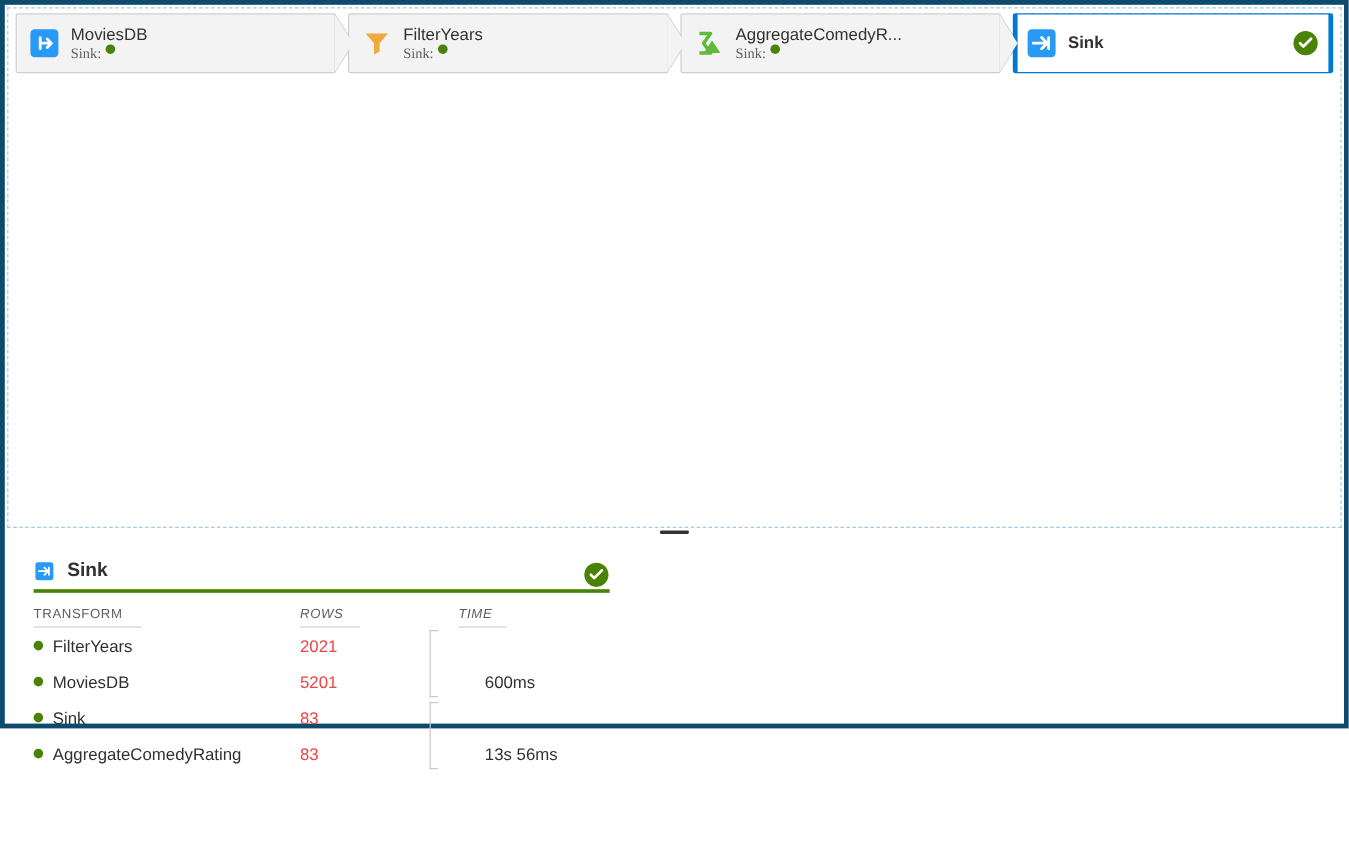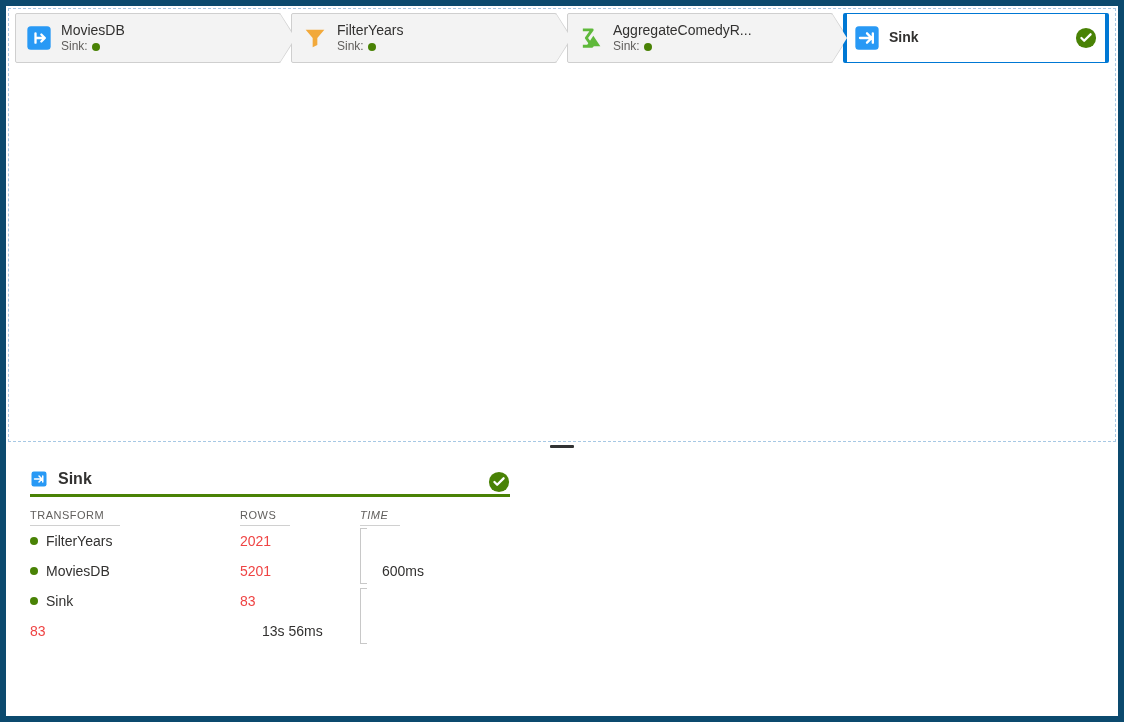--- a/index.html
+++ b/index.html
@@ -6,23 +6,23 @@
   body {
     font-family: "Segoe UI", -apple-system, sans-serif;
     font-size: 14px;
     color: #323130;
     width: 1124px;
     height: 722px;
     background: #fff;
     overflow: hidden;
   }
   .outer {
-    border: 6px solid #0c4a6e;
+    border: 4px solid #0c4a6e;
     width: 1124px;
-    height: 722px;
+    height: 607px;
     display: flex;
     flex-direction: column;
   }
   
   .canvas {
     flex: 0 0 434px;
     border: 1px dashed #a7c8e4;
     margin: 2px;
     background: #fff;
     position: relative;
@@ -79,21 +79,21 @@
     position: absolute;
     left: 10px; top: 50%;
     transform: translateY(-50%);
     width: 28px; height: 28px;
     display: flex; align-items: center; justify-content: center;
     z-index: 2;
   }
   .node-text { position: relative; z-index: 2; line-height: 1.25; }
   .node-title { font-size: 14px; color: #323130; white-space: nowrap; overflow: hidden; text-overflow: ellipsis; max-width: 170px; }
   .node.selected .node-title { font-weight: 600; }
-  .node-sub { font-size: 12px; color: #605e5c; display: flex; align-items: center; gap: 4px; }
+  .node-sub { font-size: 12px; color: #605e5c; display: flex; gap: 4px; font-family: Liberation Serif, serif; }
   .dot-ok { width: 8px; height: 8px; background: #498205; border-radius: 50%; display: inline-block; }
   .check-badge {
     position: absolute; right: 12px; top: 50%; transform: translateY(-50%);
     width: 22px; height: 22px;
     z-index: 2;
   }
   
   .grip {
     height: 4px;
     display: flex; justify-content: center; align-items: center;
@@ -114,31 +114,32 @@
   .details-header .title { font-weight: 600; font-size: 16px; }
   .details-header .check-badge { right: 0; }
   .table {
     width: 480px;
     margin-top: 6px;
   }
   .thead, .trow {
     display: grid;
     grid-template-columns: 210px 120px 150px;
     align-items: center;
+    gap: 12px;
   }
   .thead div {
     font-size: 11px;
     letter-spacing: .5px;
     color: #605e5c;
     text-transform: uppercase;
     padding: 6px 0 4px;
   }
   .thead .c1, .thead .c2 { border-bottom: 1px solid #d0d0d0; margin-right: 40px; display:inline-block; width:fit-content;}
   .thead .c1 { width: 90px; }
-  .thead .c2 { width: 50px; }
+  .thead .c2 { width: 50px; font-style: italic; }
   .thead .c3 { width: 40px; border-bottom: 1px solid #d0d0d0; font-style: italic; }
   .trow { height: 30px; }
   .c1 { display: flex; align-items: center; gap: 8px; }
   .c2 { font-size: 14px; color: #ef4444; }
   .c3 { font-size: 14px; color: #323130; position: relative; padding-left: 22px; }
   .bracket-group { position: relative; }
   .bracket-group::before{
     content:"";
     position:absolute;
     left: 330px; top: 2px; bottom: 2px;
@@ -281,20 +282,24 @@
       <div class="bracket-group">
         <div class="trow">
           <div class="c1">
               <span class="dot-ok"></span>
               <span>Sink</span>
             </div>
           <div class="c2">83</div>
           <div class="c3"></div>
         </div>
         <div class="trow">
+          <div class="c1">
+              <span class="dot-ok"></span>
+              <span>AggregateComedyRating</span>
+            </div>
           <div class="c2">83</div>
           <div class="c3">13s 56ms</div>
         </div>
       </div>
 
     </div>
   </div>
 
 </div>
 

